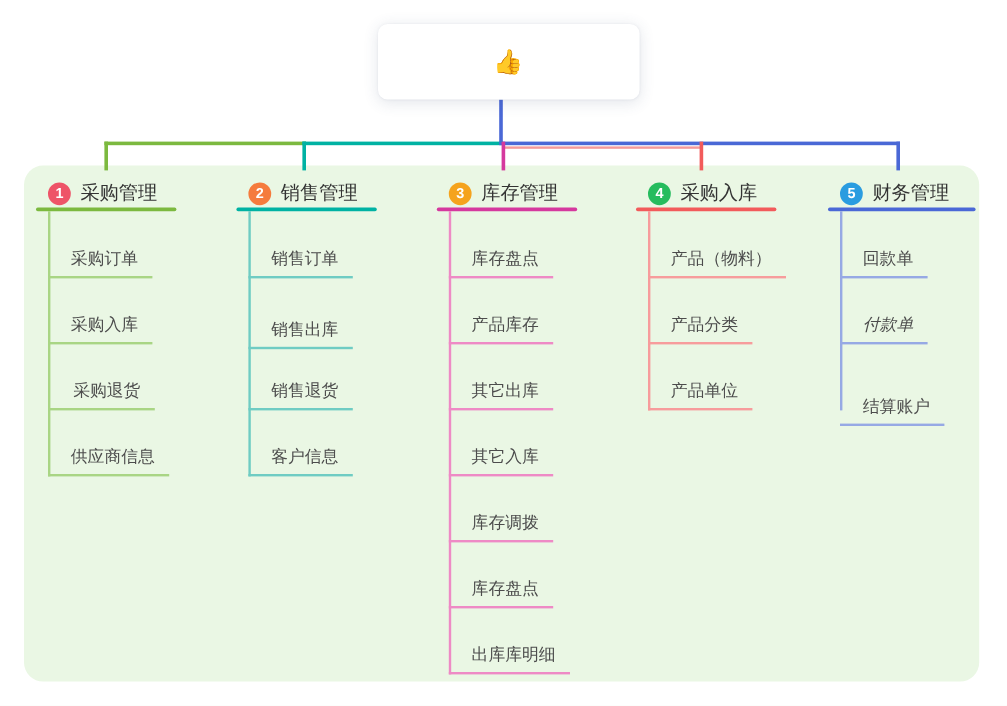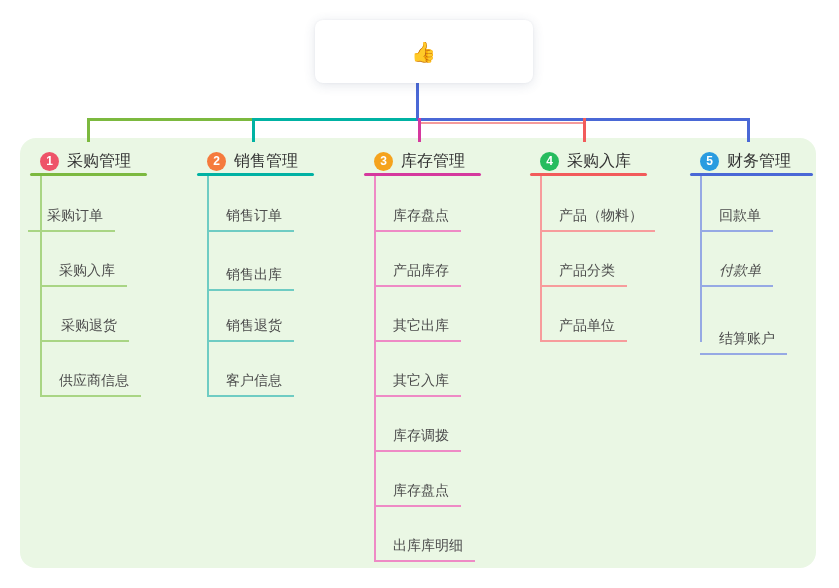--- a/index.html
+++ b/index.html
@@ -62,21 +62,21 @@
     <span class="root-icon">👍</span>
   </div>
 
   <div id="branches">
       <div class="branch-header" style="left: 40px;">
         <span class="badge" style="background: rgb(238, 84, 104);">1</span>
         <span class="branch-label">采购管理</span>
       </div>
       <div class="branch-underline" style="left: 30px; width: 117px; background: rgb(124, 185, 63);"></div>
       <div class="subtree-vline" style="left: 40px; top: 176px; height: 221px; background: rgb(169, 213, 132);"></div>
-      <div class="sub-item" style="left: 28px; top: 185px; border-bottom-color: rgb(169, 213, 132); justify-content: flex-end;">
+      <div class="sub-item" style="left: 40px; top: 185px; border-bottom-color: rgb(169, 213, 132); justify-content: flex-end;">
         <span>采购订单</span>
       </div>
       <div class="sub-item" style="left: 40px; top: 240px; border-bottom-color: rgb(169, 213, 132); text-align: right;">
         <span>采购入库</span>
       </div>
       <div class="sub-item" style="left: 40px; top: 295px; border-bottom-color: rgb(169, 213, 132); padding-left: 21px;">
         <span>采购退货</span>
       </div>
       <div class="sub-item" style="left: 40px; top: 350px; border-bottom-color: rgb(169, 213, 132);">
         <span>供应商信息</span>

